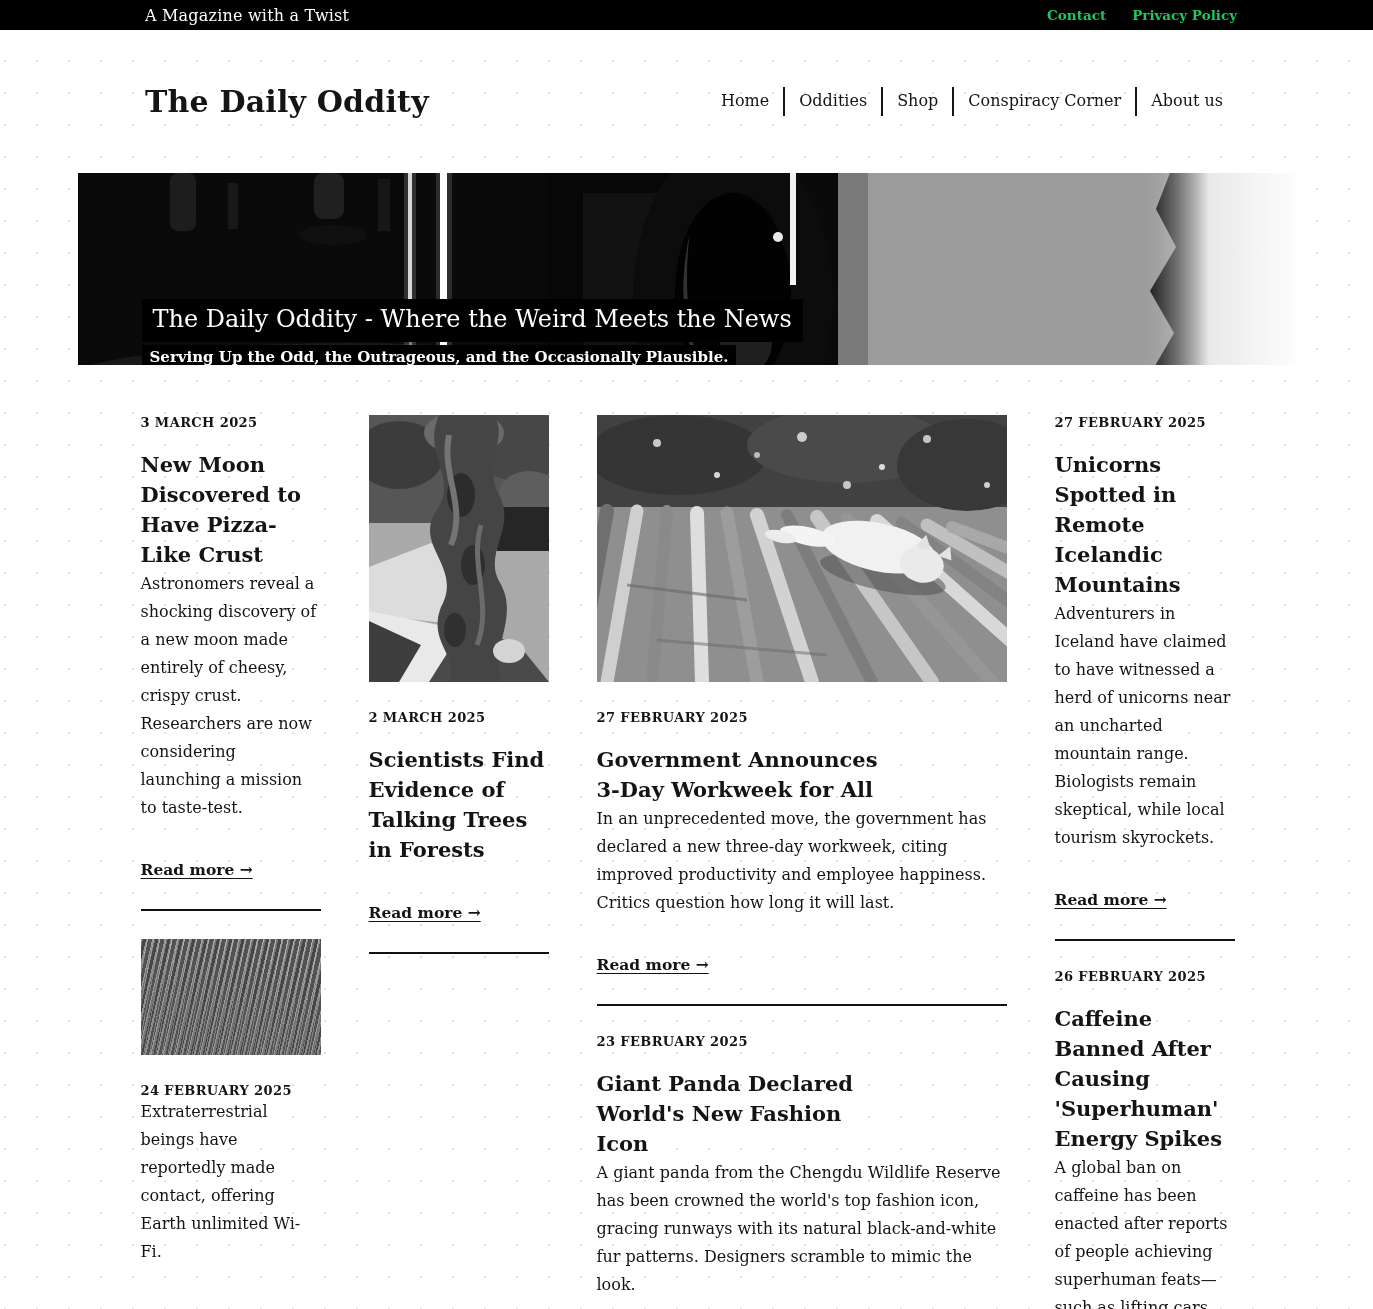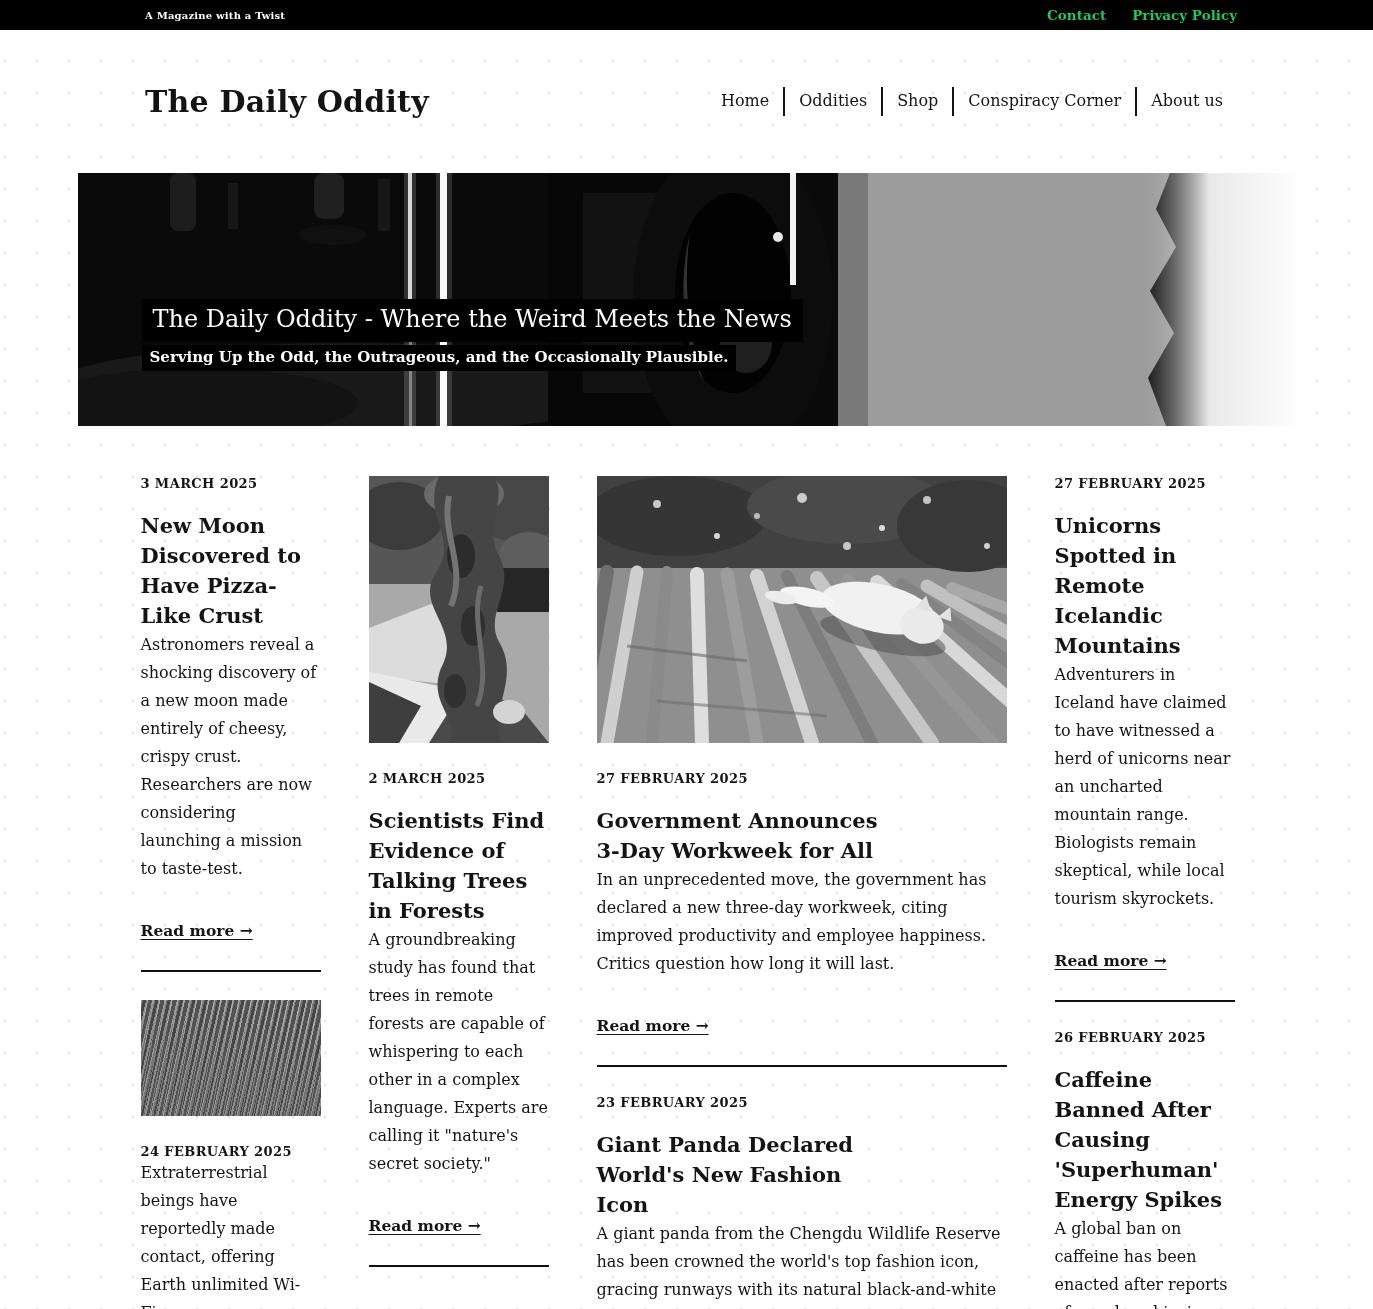--- a/index.html
+++ b/index.html
@@ -14,40 +14,40 @@
     background-position:21px 13px;
   }
   a { color:#141414; text-decoration:none; }
 
   
   .topbar{
     height:30px; background:#000; color:#fff;
     display:flex; align-items:center; justify-content:space-between;
     padding:0 136px 0 145px;
   }
-  .topbar .tagline{ font-size:10px; font-weight:bold; letter-spacing:.2px; }
+  .topbar .tagline{ font-size:16px; font-weight:normal; letter-spacing:.2px; }
   .topbar-links{ display:flex; gap:26px; }
   .topbar-links a{ color:#22c55e; font-size:13.5px; font-weight:bold; }
 
   
   .site-header{
     height:143px; display:flex; align-items:center; justify-content:space-between;
     padding:0 136px 0 145px;
   }
   .site-title{ font-size:30px; font-weight:bold; letter-spacing:.2px; }
   .main-nav{ display:flex; align-items:center; }
   .main-nav a{
     font-size:16px; padding:3px 14px; line-height:1.4;
     border-left:2.5px solid #141414;
   }
   .main-nav a:first-child{ border-left:none; }
 
   
   .hero{
-    width:1218px; height:253px; margin:0 auto; position:relative; overflow:hidden;
+    width:1218px; height:192px; margin:0 auto; position:relative; overflow:hidden;
   }
   .hero svg{ position:absolute; inset:0; display:block; }
   .hero-text{ position:absolute; left:64px; top:126px; display:flex; flex-direction:column; align-items:flex-start; gap:3px; }
   .hero-title{
     background:#000; color:#fff; font-size:24px; font-weight:normal;
     padding:5px 11px 7px; line-height:1.3; white-space:nowrap;
   }
   .hero-subtitle{
     background:#000; color:#fff; font-size:15px; font-weight:bold;
     padding:3px 8px 5px; white-space:nowrap;
@@ -182,21 +182,20 @@
           <ellipse cx="92" cy="80" rx="14" ry="22" fill="#2c2c2c"></ellipse>
           <ellipse cx="104" cy="150" rx="12" ry="20" fill="#2f2f2f"></ellipse>
           <ellipse cx="86" cy="215" rx="11" ry="17" fill="#303030"></ellipse>
           <path d="M80,20 C72,60 98,90 82,130" stroke="#747474" stroke-width="6" fill="none"></path>
           <path d="M112,110 C100,150 124,190 108,230" stroke="#6b6b6b" stroke-width="5" fill="none"></path>
           <ellipse cx="140" cy="236" rx="16" ry="12" fill="#d4d4d4"></ellipse>
         </svg>
       </div>
       <div class="article-date">2 MARCH 2025</div>
       <h2 class="article-title">Scientists Find Evidence of Talking Trees in Forests</h2>
-      <p class="article-body">A groundbreaking study has found that trees in remote forests are capable of whispering to each other in a complex language. Experts are calling it "nature's secret society."</p>
       <a href="#" class="read-more">Read more →</a>
       <hr class="divider">
     </article>
   </section>
 
   <section class="col">
     <article>
       <div class="thumb thumb-wide">
         <svg viewBox="0 0 410 267" preserveAspectRatio="none" aria-hidden="true">
           <rect width="410" height="267" fill="#8f8f8f"></rect>

